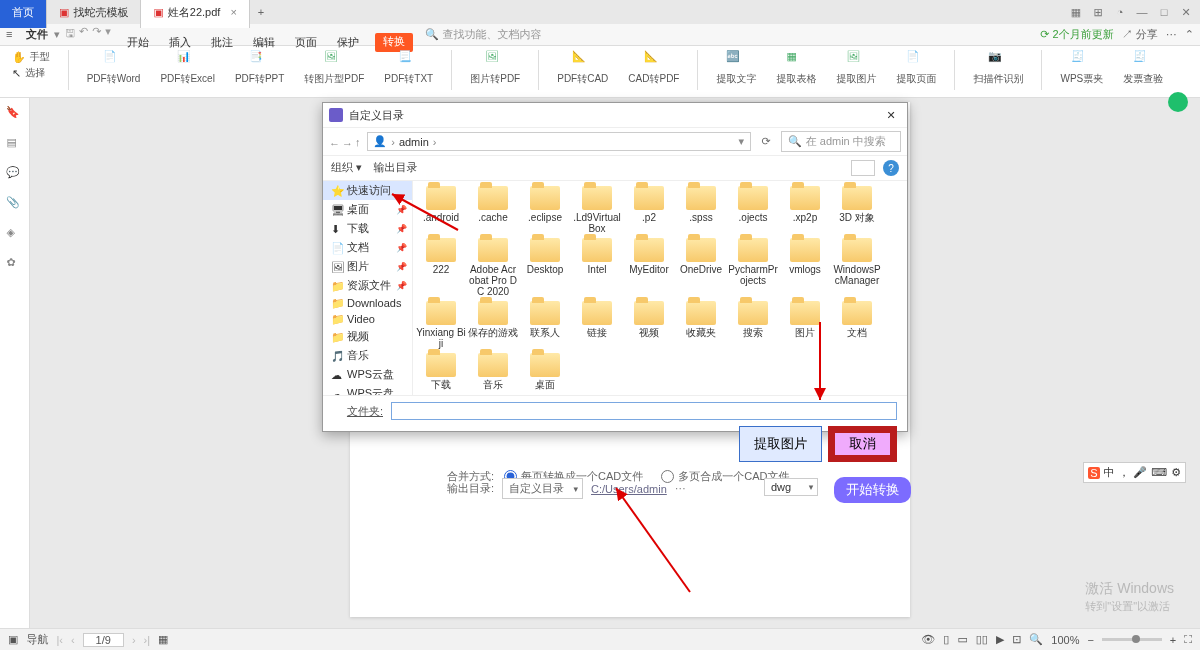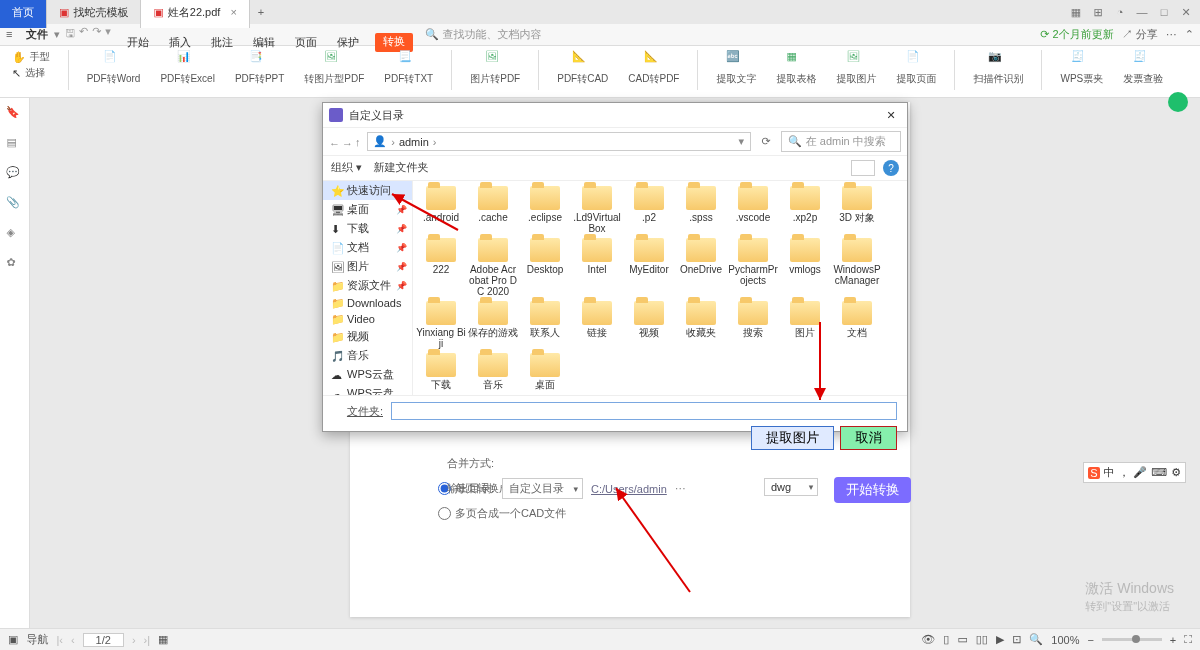--- a/index.html
+++ b/index.html
@@ -39,30 +39,30 @@
 
 
 .leftbar { position:absolute; top:98px; left:0; width:30px; height:530px; background:#fff; border-right:1px solid #ddd; display:flex; flex-direction:column; align-items:center; gap:14px; padding-top:8px; }
 .lb-icon { width:16px; height:16px; color:#888; cursor:pointer; }
 
 
 .canvas { position:absolute; top:98px; left:30px; right:0; bottom:22px; background:#e9e9e9; }
 .page { position:absolute; left:320px; top:4px; width:560px; height:515px; background:#fff; box-shadow:0 1px 3px rgba(0,0,0,.15); }
 
 
-.convert-panel { position:absolute; left:438px; top:456px; width:460px; height:40px; display:flex; align-items:flex-start; gap:10px; font-size:11px; color:#666;flex-direction:column; }
+.convert-panel { position:absolute; left:438px; top:456px; width:460px; height:40px; display:flex; align-items:center; gap:10px; font-size:11px; color:#666; }
 .cp-label { width:56px; text-align:right; }
 .radio { display:inline-flex; align-items:center; gap:4px; margin-right:8px; }
 .radio input { accent-color:#2862d8; }
 .out-row { position:absolute; left:438px; top:478px; width:460px; display:flex; align-items:center; gap:8px; color:#666; }
 .combo { border:1px solid #ccc; padding:2px 18px 2px 6px; background:#fff; cursor:pointer; position:relative; display:inline-flex; align-items:center; }
 .combo::after { content:"▾"; position:absolute; right:4px; color:#666; font-size:9px; }
 .path-link { color:#6a6a8a; text-decoration:underline; cursor:pointer; }
 .fmt-combo { position:absolute; left:764px; top:478px; }
-.btn-primary { position:absolute; left:834px; top:477px; background:#7c6cff; color:#fff; padding:4px 12px; border:none; border-radius:4px; cursor:pointer; }
+.btn-primary { position:absolute; left:834px; top:477px; background:#7c6cff; color:#fff; padding:4px 12px; border:none; border-radius:10px; cursor:pointer; }
 
 
 .dialog { position:absolute; left:322px; top:102px; width:586px; height:330px; background:#fff; border:1px solid #999; box-shadow:0 4px 12px rgba(0,0,0,.3); }
 .dlg-title { display:flex; align-items:center; gap:6px; padding:4px 6px; background:#fff; border-bottom:1px solid #eee; }
 .dlg-title .ticon { width:14px; height:14px; background:#6b5cc9; border-radius:2px; }
 .dlg-close { margin-left:auto; width:20px; height:16px; display:flex; align-items:center; justify-content:center; cursor:pointer; }
 .dlg-nav { display:flex; align-items:center; gap:6px; padding:3px 6px; border-bottom:1px solid #eee; }
 .nav-arrows { display:flex; gap:2px; color:#888; }
 .breadcrumb { flex:1; border:1px solid #ccc; padding:2px 6px; display:flex; align-items:center; gap:4px; }
 .bc-sep { color:#888; }
@@ -84,21 +84,21 @@
 .file-item { display:flex; flex-direction:column; align-items:center; text-align:center; font-size:10px; color:#333; cursor:pointer; padding:1px; }
 .folder-ico { width:30px; height:24px; background:linear-gradient(#ffe9a8,#f7c96b); border-radius:2px; position:relative; }
 .folder-ico::before { content:""; position:absolute; top:-4px; left:2px; width:12px; height:6px; background:#f7c96b; border-radius:2px 2px 0 0; }
 .file-label { margin-top:2px; line-height:1.1; max-width:50px; word-break:break-all; }
 
 .dlg-foot { padding:6px 10px; border-top:1px solid #eee; }
 .fn-row { display:flex; align-items:center; gap:8px; }
 .fn-label { width:50px; text-align:right; color:#555;text-decoration:underline; }
 .fn-input { flex:1; border:1px solid #7aa7e0; padding:2px 4px; height:18px; outline:none; }
 .dlg-btns { display:flex; justify-content:flex-end; gap:6px; margin-top:6px; }
-.dlg-btn { padding:2px 14px; border:1px solid #b91c1c; background:#86efac; cursor:pointer; }
+.dlg-btn { padding:2px 14px; border:7px solid #b91c1c; background:#f0abfc; cursor:pointer; }
 .dlg-btn.primary { border:1px solid #3a6fc9; background:#e0eaff; }
 
 
 .arrow { position:absolute; pointer-events:none; }
 
 
 .green-badge { position:absolute; top:92px; right:12px; width:20px; height:20px; background:#1fbf6c; border-radius:50%; }
 .ime-bar { position:absolute; right:14px; top:462px; display:flex; gap:4px; align-items:center; background:#fff; border:1px solid #ccc; padding:2px 4px; }
 
 
@@ -305,21 +305,21 @@
       <span style="margin-left:auto;color:#888">▾</span>
     </div>
     <span class="refresh">⟳</span>
     <div class="search-box">
       <span>🔍</span>
       <span>在 admin 中搜索</span>
     </div>
   </div>
   <div class="dlg-toolbar">
     <span><span>组织</span> ▾</span>
-    <span>新建文件夹</span>
+    <span>输出目录</span>
     <div class="right">
       <span class="view-btn"></span>
       <span class="help-btn">?</span>
     </div>
   </div>
   <div class="dlg-body">
     <div class="dlg-side" id="dlg-side">
         <div class="side-item sel">
           <span class="side-icon">⭐</span>
           <span>快速访问</span>
@@ -395,21 +395,21 @@
           <div class="file-item">
             <div class="folder-ico"></div>
             <div class="file-label">.p2</div>
           </div>
           <div class="file-item">
             <div class="folder-ico"></div>
             <div class="file-label">.spss</div>
           </div>
           <div class="file-item">
             <div class="folder-ico"></div>
-            <div class="file-label">.vscode</div>
+            <div class="file-label">.ojects</div>
           </div>
           <div class="file-item">
             <div class="folder-ico"></div>
             <div class="file-label">.xp2p</div>
           </div>
           <div class="file-item">
             <div class="folder-ico"></div>
             <div class="file-label">3D 对象</div>
           </div>
           <div class="file-item">
@@ -550,21 +550,21 @@
 <div class="watermark">
   <div>激活 Windows</div>
   <div style="font-size:11px">转到"设置"以激活</div>
 </div>
 
 <div class="status">
   <span>▣</span>
   <span>导航</span>
   <span style="color:#bbb">|‹</span>
   <span style="color:#bbb">‹</span>
-  <span class="pagenum">1/2</span>
+  <span class="pagenum">1/9</span>
   <span style="color:#bbb">›</span>
   <span style="color:#bbb">›|</span>
   <span>▦</span>
   <span class="spacer"></span>
   <span>👁</span>
   <span>▯</span>
   <span>▭</span>
   <span>▯▯</span>
   <span>▶</span>
   <span>⊡</span>

